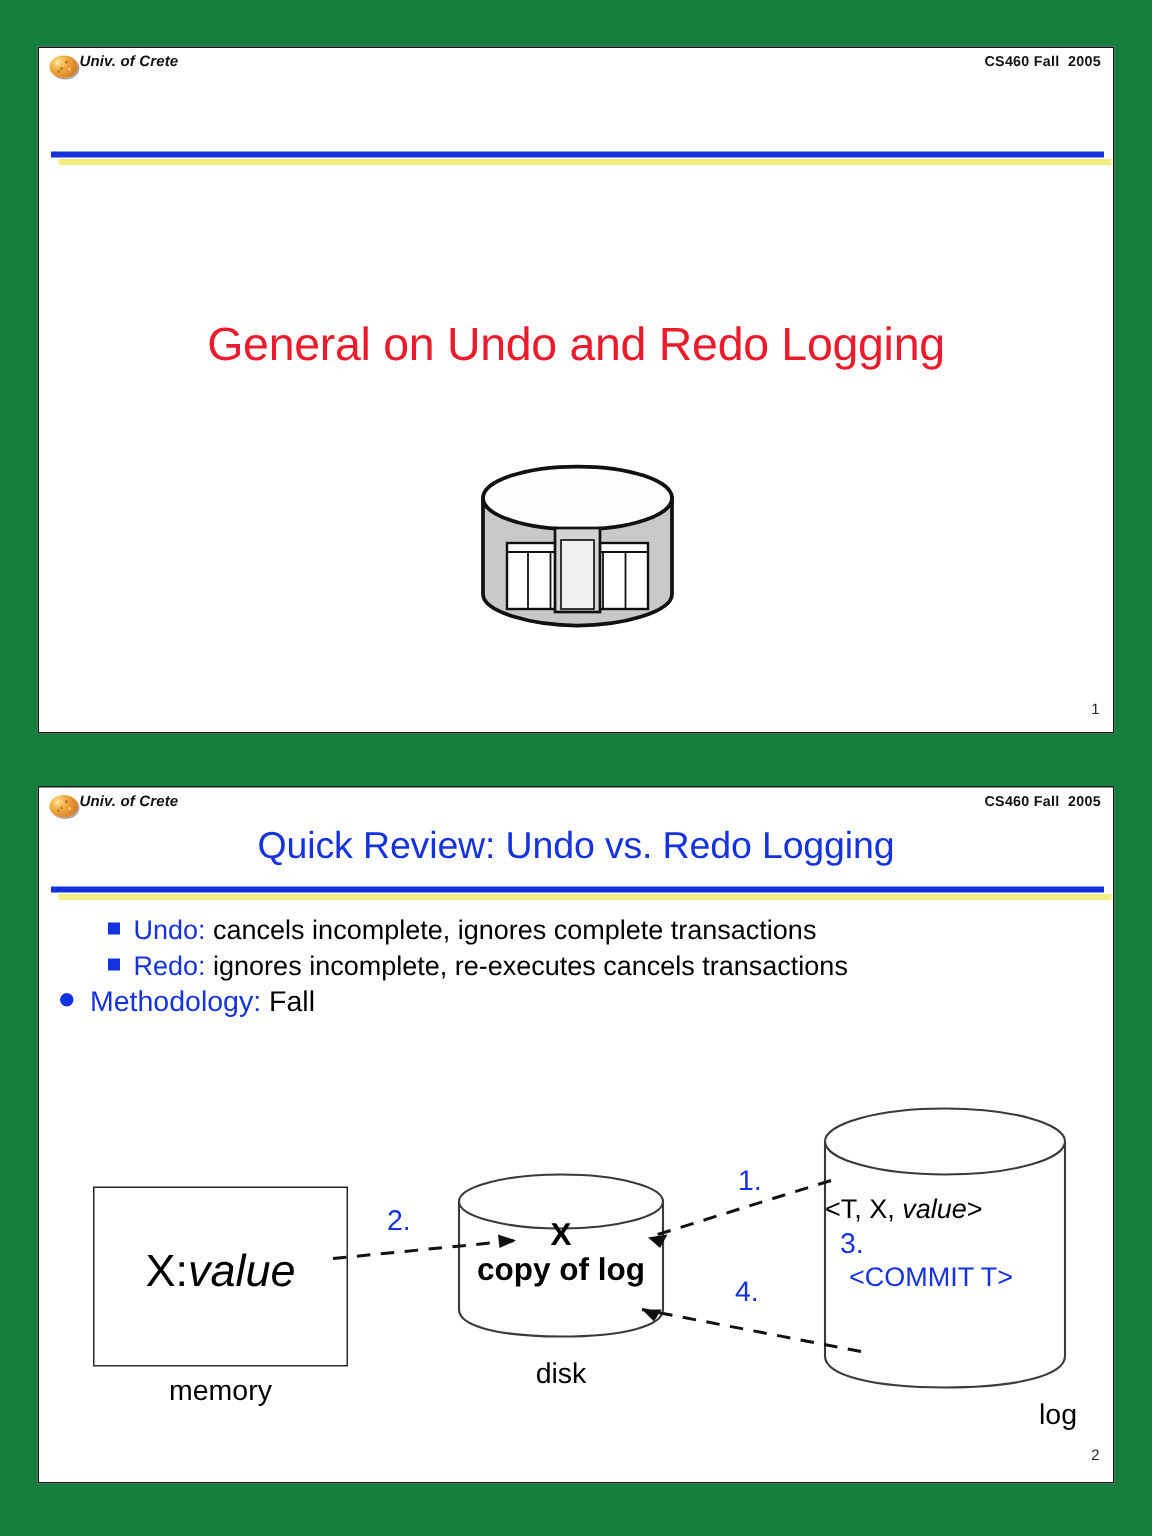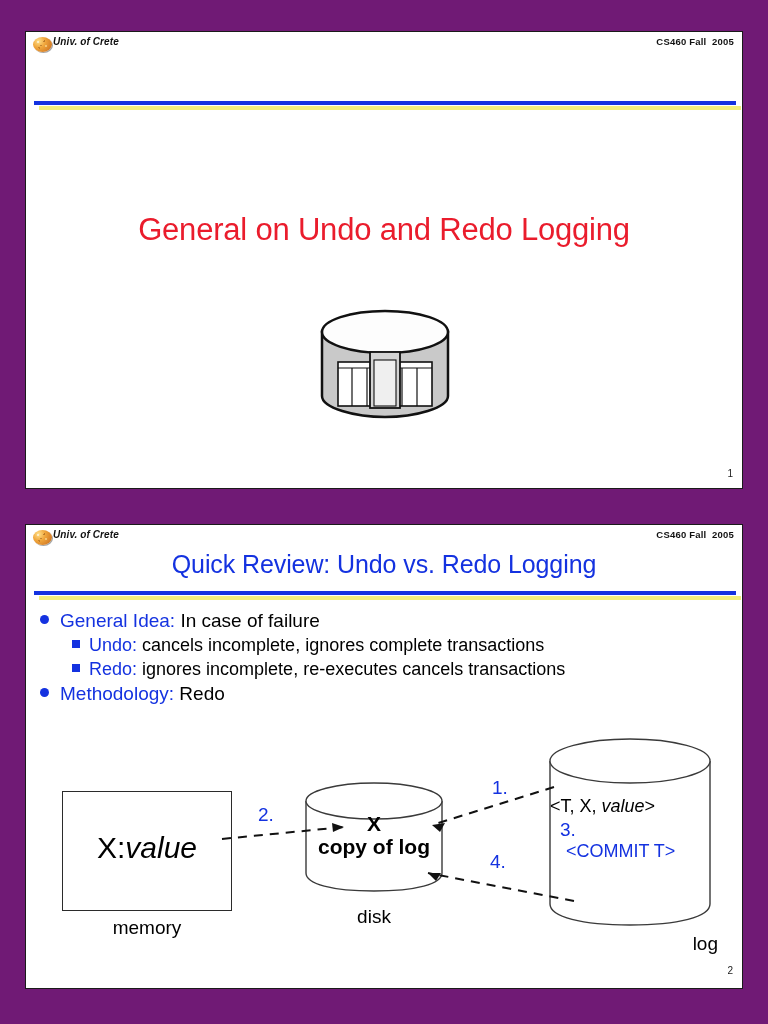--- a/index.html
+++ b/index.html
@@ -1,21 +1,21 @@
 <!DOCTYPE html>
 <html><head>
 <meta charset="utf-8">
 <style>
   * { box-sizing: border-box; margin: 0; padding: 0; }
   html, body {
     width: 768px; height: 1024px;
     background: #ffffff;
     font-family: "Liberation Sans", sans-serif;
   }
-  .page { position: relative; width: 768px; height: 1024px; background:#701a75; }
+  .page { position: relative; width: 768px; height: 1024px; background:#15803d; }
 
   
   .slide {
     position: absolute;
     background: #ffffff;
     border: 1px solid #1a1a1a;
     overflow: hidden;
   }
   #slide-1 { left: 25px; top: 31px;  width: 718px; height: 458px; }
   #slide-2 { left: 25px; top: 524px; width: 718px; height: 465px; }
@@ -216,42 +216,37 @@
       <div class="course-tag">CS460 Fall  2005</div>
     </div>
 
     <div id="s2-title">Quick Review: Undo vs. Redo Logging</div>
 
     <div class="rule-blue" id="s2-rule-blue"></div>
     <div class="rule-yellow" id="s2-rule-yellow"></div>
 
     <div class="bullets">
 
-      <div class="bullet-row lvl1">
-        <span class="dot-bullet"></span>
-        <span class="b-key">General Idea:</span>
-        <span class="b-rest"> In case of failure</span>
-      </div>
 
       <div class="bullet-row lvl2">
         <span class="sq-bullet"></span>
         <span class="b-key">Undo:</span>
         <span class="b-rest"> cancels incomplete, ignores complete transactions</span>
       </div>
 
       <div class="bullet-row lvl2">
         <span class="sq-bullet"></span>
         <span class="b-key">Redo:</span>
         <span class="b-rest"> ignores incomplete, re-executes cancels transactions</span>
       </div>
 
       <div class="bullet-row lvl1">
         <span class="dot-bullet"></span>
         <span class="b-key">Methodology:</span>
-        <span class="b-rest"> Redo</span>
+        <span class="b-rest"> Fall</span>
       </div>
     </div>
 
     <div id="diagram">
 
       <div class="mem-box"></div>
       <div class="mem-text"><span>X:</span><i>value</i></div>
       <div class="label-memory">memory</div>
 
       <svg width="718" height="250" viewBox="0 0 718 250" style="position:absolute;left:0;top:0">

